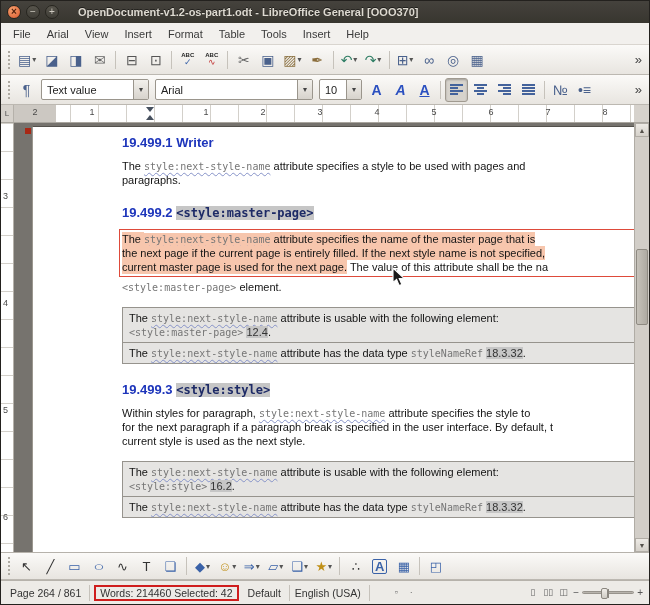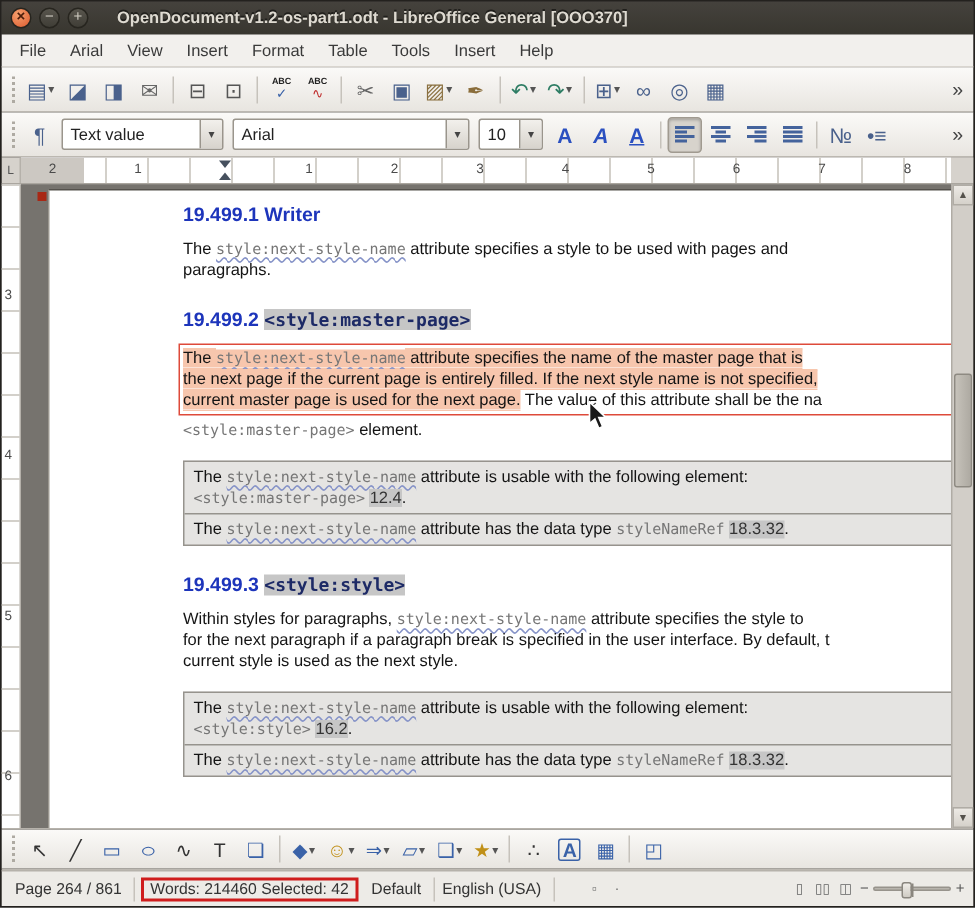--- a/index.html
+++ b/index.html
@@ -328,21 +328,21 @@
             <div class="gray-para">
               <div class="doc-line"><span class="run ">The </span><span class="run attr">style:next-style-name</span><span class="run "> attribute is usable with the following element:</span></div>
               <div class="doc-line"><span class="run mono">&lt;style:master-page&gt;</span><span class="run "> </span><span class="run ref">12.4</span><span class="run ">.</span></div>
             </div>
             <div class="gray-para">
               <div class="doc-line"><span class="run ">The </span><span class="run attr">style:next-style-name</span><span class="run "> attribute has the data type </span><span class="run mono">styleNameRef</span><span class="run "> </span><span class="run ref">18.3.32</span><span class="run ">.</span></div>
             </div>
           </div>
           <div class="doc-heading"><span class="run ">19.499.3 </span><span class="run shade">&lt;style:style&gt;</span></div>
           <div class="doc-para">
-            <div class="doc-line"><span class="run ">Within styles for paragraphs, </span><span class="run attr">style:next-style-name</span><span class="run "> attribute specifies the style to</span></div>
+            <div class="doc-line"><span class="run ">Within styles for paragraph, </span><span class="run attr">style:next-style-name</span><span class="run "> attribute specifies the style to</span></div>
             <div class="doc-line"><span class="run ">for the next paragraph if a paragraph break is specified in the user interface. By default, t</span></div>
             <div class="doc-line"><span class="run ">current style is used as the next style.</span></div>
           </div>
           <div class="gray-box">
             <div class="gray-para">
               <div class="doc-line"><span class="run ">The </span><span class="run attr">style:next-style-name</span><span class="run "> attribute is usable with the following element:</span></div>
               <div class="doc-line"><span class="run mono">&lt;style:style&gt;</span><span class="run "> </span><span class="run ref">16.2</span><span class="run ">.</span></div>
             </div>
             <div class="gray-para">
               <div class="doc-line"><span class="run ">The </span><span class="run attr">style:next-style-name</span><span class="run "> attribute has the data type </span><span class="run mono">styleNameRef</span><span class="run "> </span><span class="run ref">18.3.32</span><span class="run ">.</span></div>

